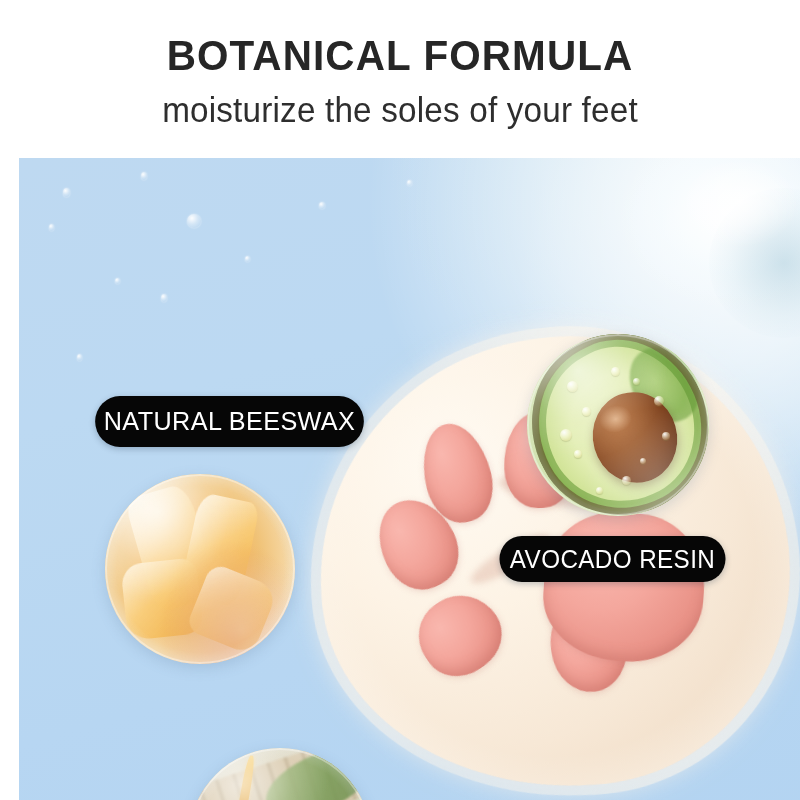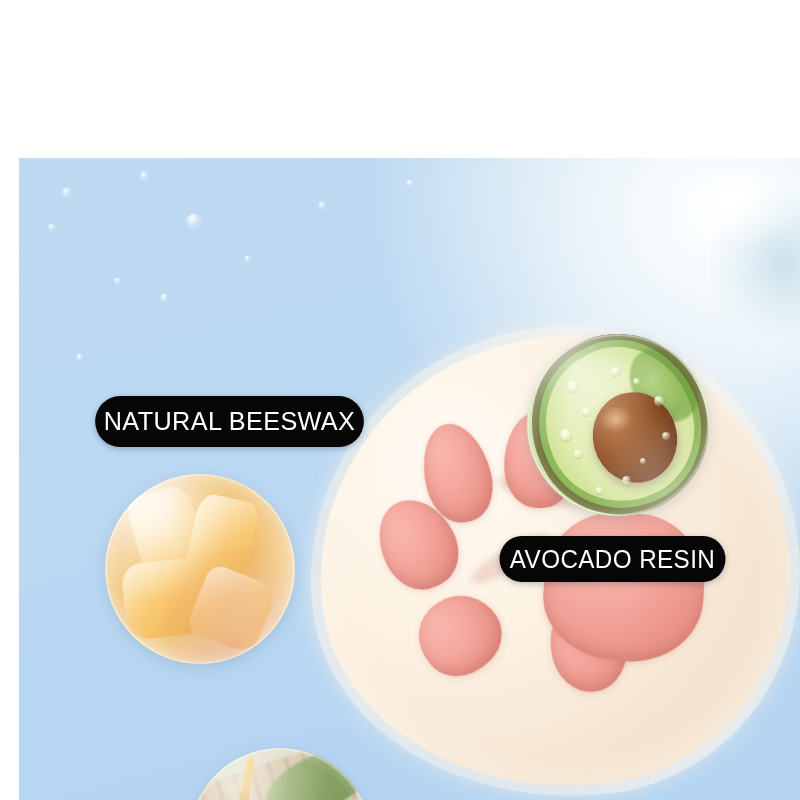--- a/index.html
+++ b/index.html
@@ -308,20 +308,24 @@
     transform: scaleX(0.97);
   }
   .pill.beeswax-label { left: 72px;  top: 238px; width: 277px; height: 51px; }
   .pill.avocado-label { left: 477px; top: 378px; width: 233px; height: 46px; font-size: 25px; }
 </style>
 </head>
 <body>
 
 <div class="poster">
 
+  <div class="header">
+    <div class="headline">BOTANICAL FORMULA</div>
+    <div class="subhead">moisturize the soles of your feet</div>
+  </div>
 
   <div class="photo">
 
     <div class="haze h1"></div>
     <div class="haze h2"></div>
     <div class="haze h3"></div>
 
     <div class="droplet" style="left:44px;  top:30px;  width:7px;  height:9px;"></div>
     <div class="droplet" style="left:30px;  top:66px;  width:5px;  height:7px;"></div>
     <div class="droplet" style="left:122px; top:14px;  width:6px;  height:8px;"></div>

